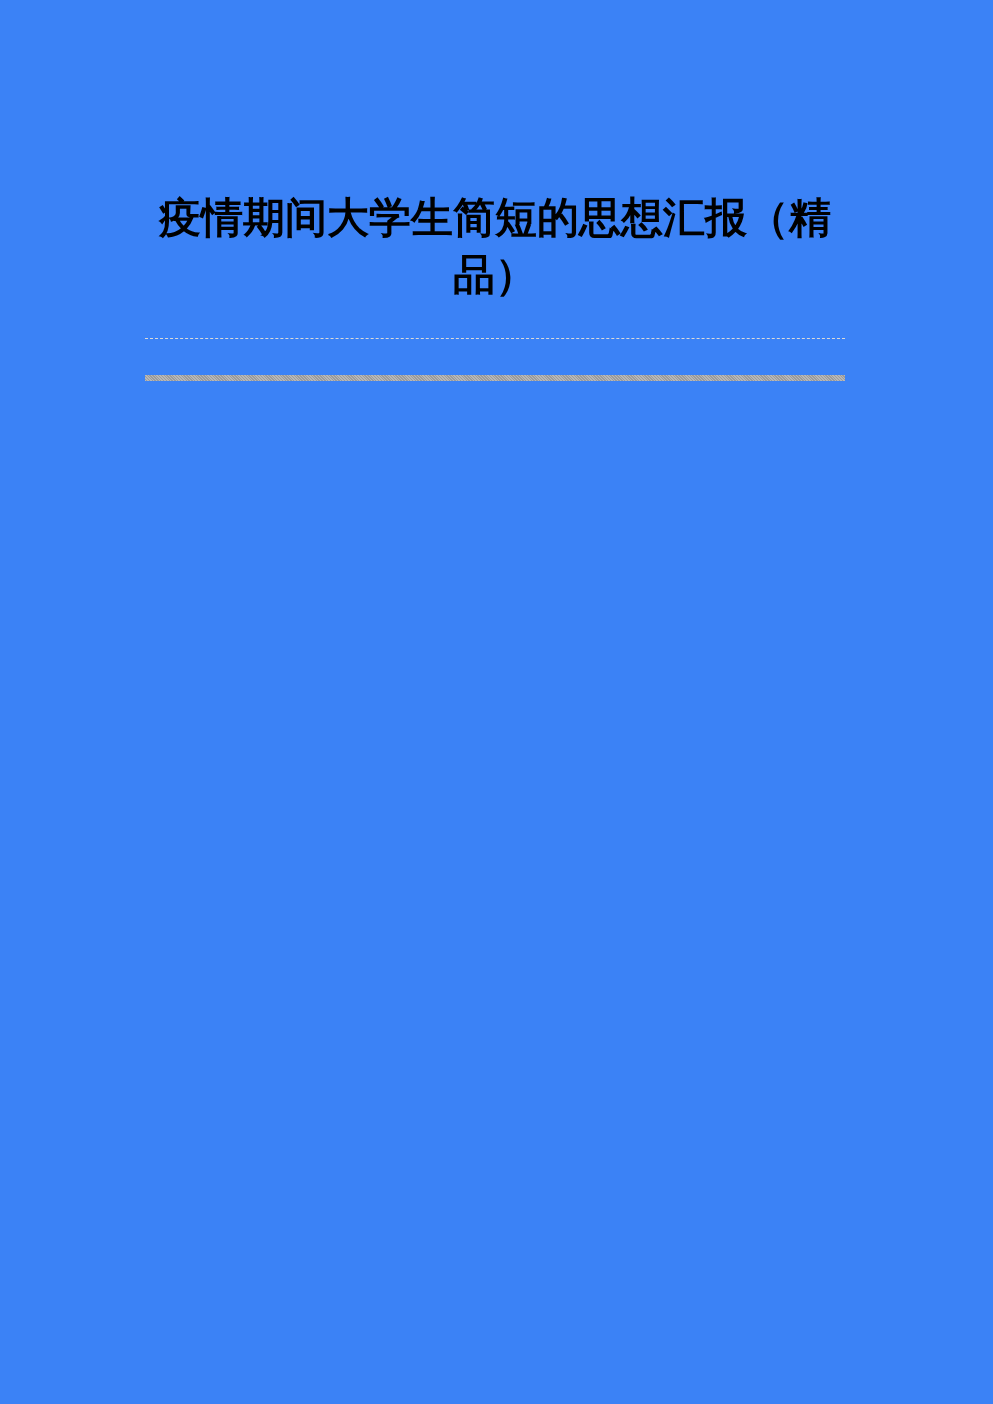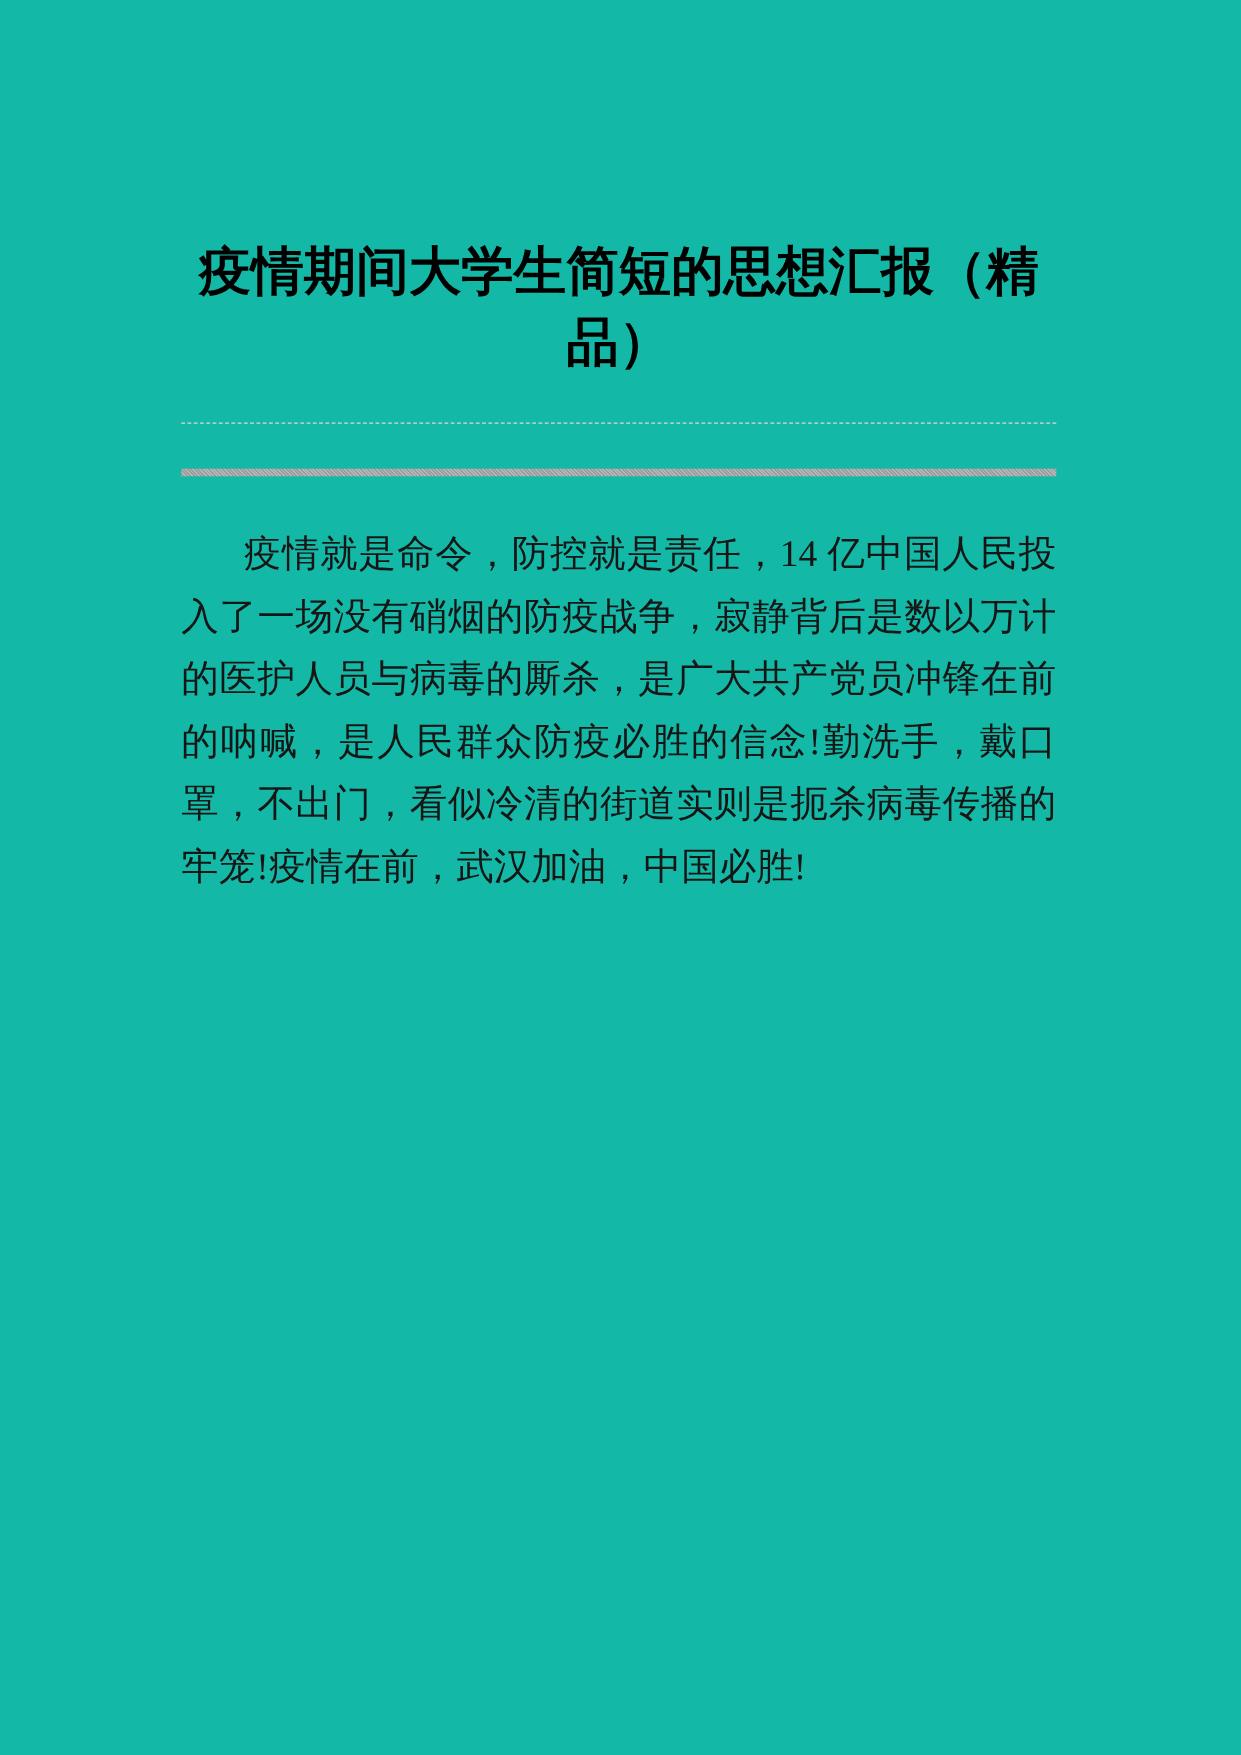--- a/index.html
+++ b/index.html
@@ -1,21 +1,21 @@
 <!DOCTYPE html>
 <html><head>
   <meta charset="utf-8">
   <style>
     * { margin: 0; padding: 0; box-sizing: border-box; }
     html, body { background: #ffffff; }
     .page {
       position: relative;
       width: 993px;
       height: 1404px;
-      background: #14b8a6;
+      background: #3b82f6;
       overflow: hidden;
       font-family: "Liberation Serif", "DejaVu Serif", serif;
     }
     .content {
       width: 700px;
       margin-left: 145px;
     }
     .doc-title {
       margin-top: 190px;
       font-size: 42px;
@@ -58,16 +58,15 @@
 <div class="page">
   <div class="content">
 
     <h1 class="doc-title">疫情期间大学生简短的思想汇报（精品）</h1>
 
 
     <div class="divider-thin"></div>
 
     <div class="divider-thick"></div>
 
-    <p class="para para-2">疫情就是命令，防控就是责任，14 亿中国人民投入了一场没有硝烟的防疫战争，寂静背后是数以万计的医护人员与病毒的厮杀，是广大共产党员冲锋在前的呐喊，是人民群众防疫必胜的信念!勤洗手，戴口罩，不出门，看似冷清的街道实则是扼杀病毒传播的牢笼!疫情在前，武汉加油，中国必胜!</p>
 
   </div>
 </div>
 
 </body></html>

